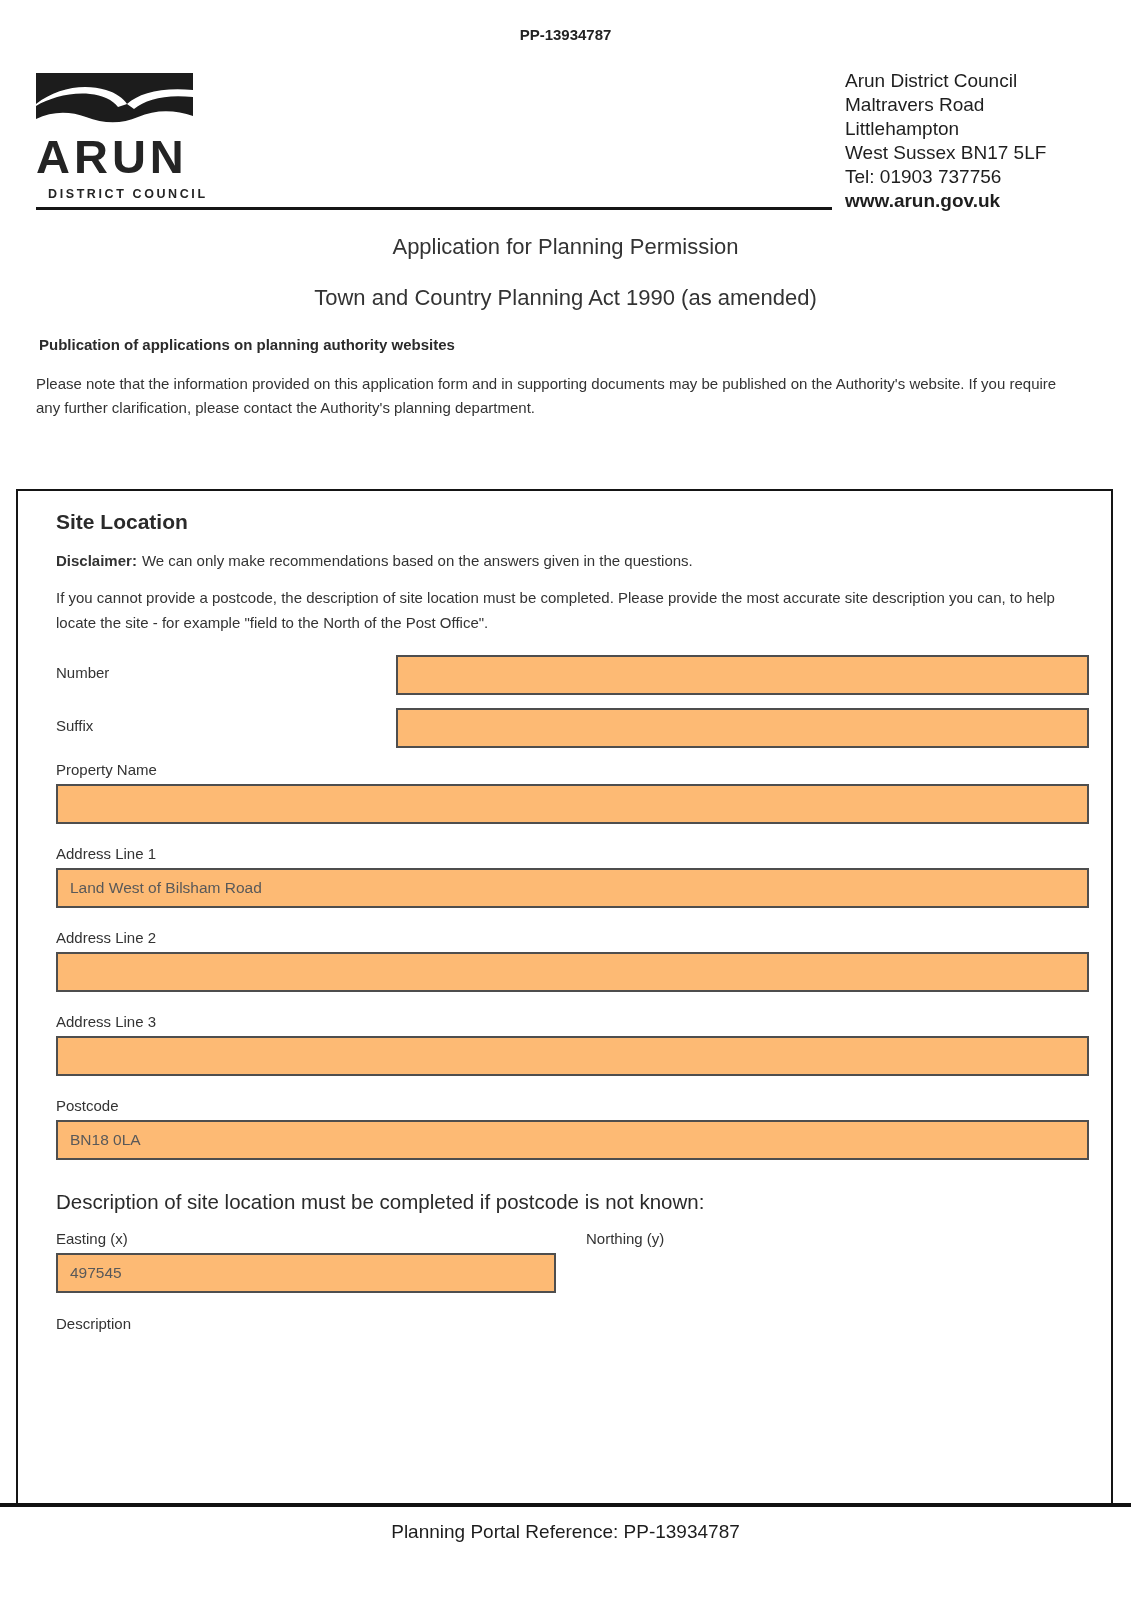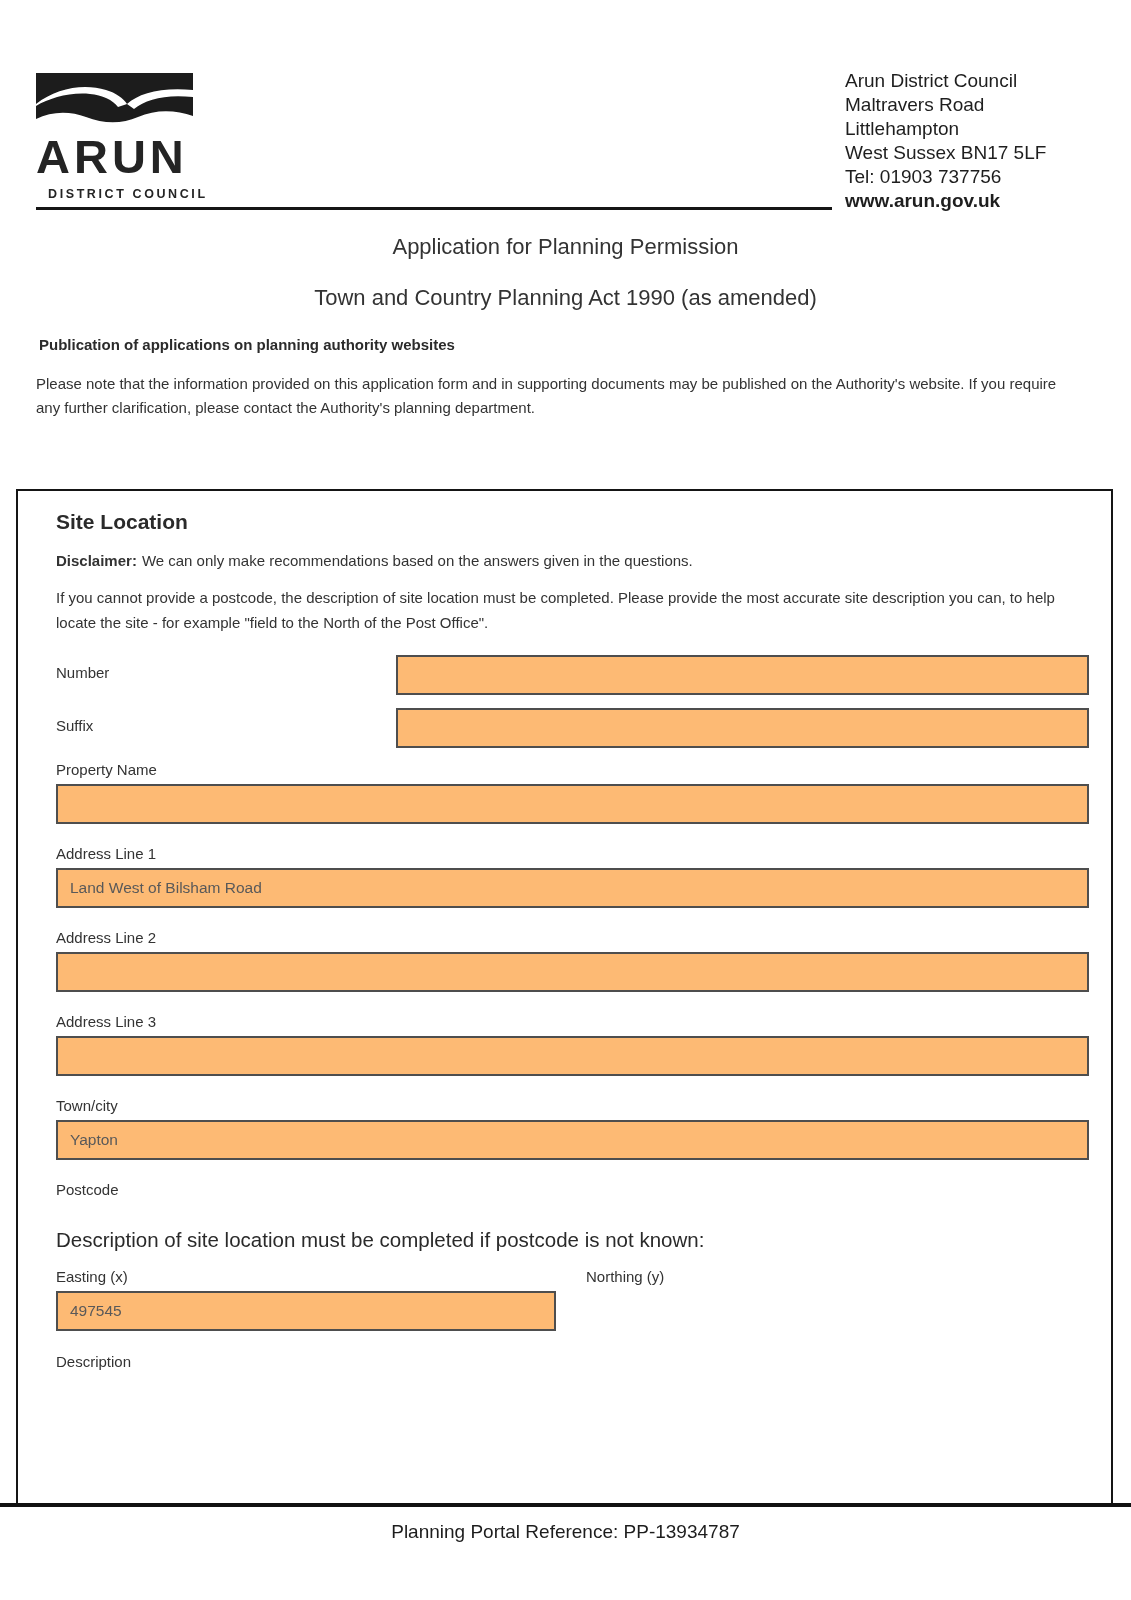--- a/index.html
+++ b/index.html
@@ -98,20 +98,21 @@
   .footer-text {
     top: 1521px; left: 0; width: 100%;
     text-align: center; font-size: 19px; color: #1d1d1d;
   }
 </style>
 </head>
 <body>
 
 <div id="page">
 
+  <div class="abs page-ref">PP-13934787</div>
 
   <div class="abs logo-block">
     <svg class="logo-mark" width="157" height="55" viewBox="0 0 157 55" aria-hidden="true">
       <rect x="0" y="0" width="157" height="55" fill="#1c1c1c"></rect>
       <path fill="#ffffff" d="M0,31 C20,15 48,10 70,17 C80,20 87,25 91,31 L82,34 C77,27 66,22 54,21 C34,19 14,25 0,33 Z"></path>
       <path fill="#ffffff" d="M91,31 C103,20 126,14 157,17 L157,24 C130,21 110,26 98,36 L91,31 Z"></path>
       <path fill="#ffffff" d="M0,55 L0,46 C16,38 34,38 50,44 C68,51 86,51 102,44 C120,36 140,37 157,43 L157,55 Z"></path>
     </svg>
     <div class="logo-name">ARUN</div>
     <div class="logo-sub">DISTRICT COUNCIL</div>
@@ -168,27 +169,24 @@
       <div class="row-full">
         <span class="lbl">Address Line 2</span>
         <input class="fld" type="text" value="" style="">
       </div>
 
       <div class="row-full">
         <span class="lbl">Address Line 3</span>
         <input class="fld" type="text" value="" style="">
       </div>
 
-      <div class="row-full">
-        <span class="lbl">Town/city</span>
-        <input class="fld" type="text" value="Yapton" style="">
-      </div>
 
       <div class="row-full">
         <span class="lbl">Postcode</span>
+        <input class="fld" type="text" value="BN18 0LA" style="">
       </div>
 
     </div>
 
     <div class="desc-heading">Description of site location must be completed if postcode is not known:</div>
 
     <div class="coords">
       <div class="coord">
         <span class="lbl">Easting (x)</span>
         <input class="fld" type="text" value="497545" style="">

